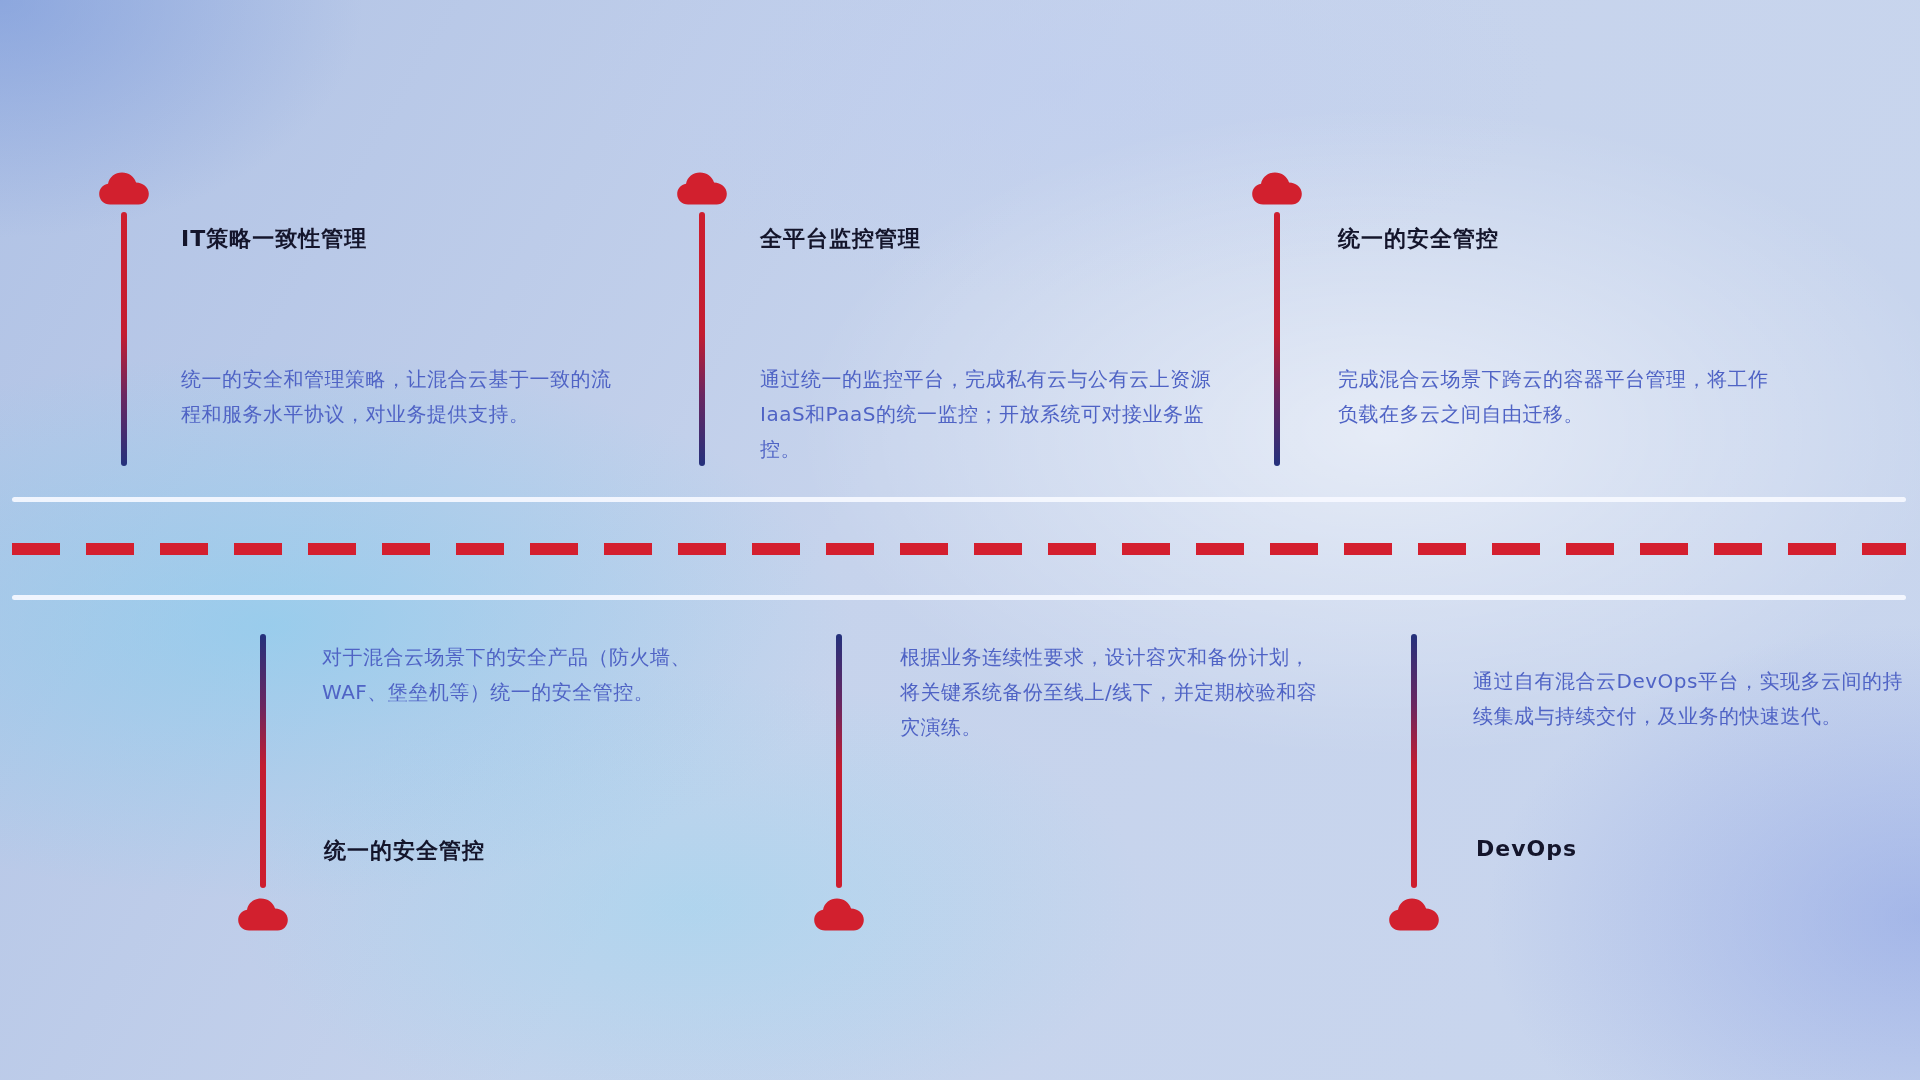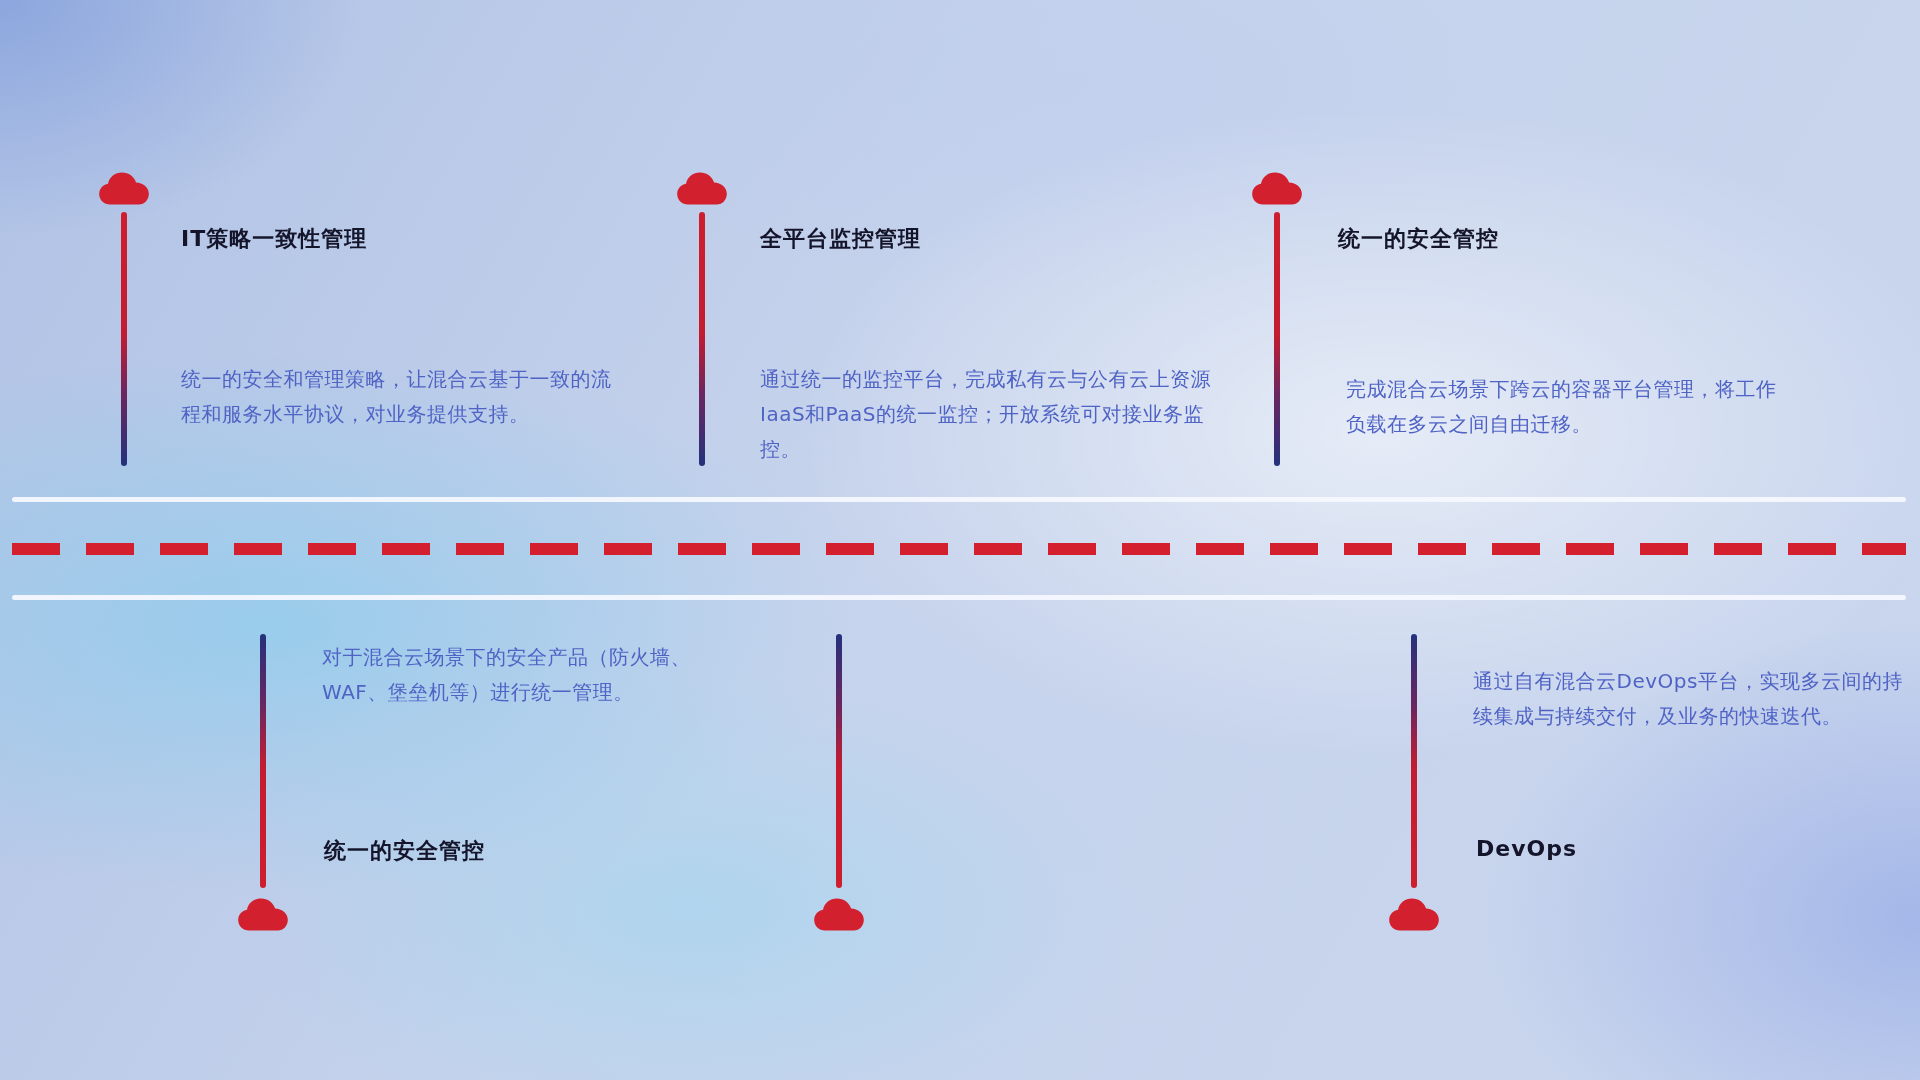--- a/index.html
+++ b/index.html
@@ -76,21 +76,21 @@
   .t2-cloud { left: 675px; top: 170px; }
   .t3-cloud { left: 1250px; top: 170px; }
   .t1-line { left: 121px;  top: 212px; }
   .t2-line { left: 699px;  top: 212px; }
   .t3-line { left: 1274px; top: 212px; }
   .t1-title { left: 181px;  top: 224px; }
   .t2-title { left: 760px;  top: 224px; }
   .t3-title { left: 1338px; top: 224px; }
   .t1-desc { left: 181px;  top: 362px; width: 432px; }
   .t2-desc { left: 760px;  top: 362px; width: 462px; }
-  .t3-desc { left: 1338px; top: 372px; width: 448px; margin-left: 8px; }
+  .t3-desc { left: 1338px; top: 362px; width: 448px; }
 
   
   .div-top { top: 497px; }
   .div-dash { top: 543px; }
   .div-bottom { top: 595px; }
 
   
   .b1-line { left: 260px;  top: 634px; }
   .b2-line { left: 836px;  top: 634px; }
   .b3-line { left: 1411px; top: 634px; }
@@ -139,29 +139,30 @@
   <div class="divider-solid div-top"></div>
   <div class="divider-dashed div-dash"></div>
   <div class="divider-solid div-bottom"></div>
 
   <div class="vline up b1-line"></div>
   <span class="cloud b1-cloud">
     <svg viewBox="0 0 64 44" aria-hidden="true">
       <path fill="#d2202e" d="M49.5 41 L15.5 41 C8 41 2.5 35.6 2.5 28.6 C2.5 22.3 6.9 17.4 13 16.3 C14.6 8.2 21.3 3 29.6 3 C37.6 3 44.2 7.8 46.3 14.8 C54.6 15.2 61.5 20.6 61.5 28.2 C61.5 35.4 56.3 41 49.5 41 Z"></path>
     </svg>
   </span>
-  <div class="item-desc b1-desc">对于混合云场景下的安全产品（防火墙、WAF、堡垒机等）进行统一管理。</div>
+  <div class="item-desc b1-desc">对于混合云场景下的安全产品（防火墙、WAF、堡垒机等）统一的安全管控。</div>
   <div class="item-title b1-title">统一的安全管控</div>
 
   <div class="vline up b2-line"></div>
   <span class="cloud b2-cloud">
     <svg viewBox="0 0 64 44" aria-hidden="true">
       <path fill="#d2202e" d="M49.5 41 L15.5 41 C8 41 2.5 35.6 2.5 28.6 C2.5 22.3 6.9 17.4 13 16.3 C14.6 8.2 21.3 3 29.6 3 C37.6 3 44.2 7.8 46.3 14.8 C54.6 15.2 61.5 20.6 61.5 28.2 C61.5 35.4 56.3 41 49.5 41 Z"></path>
     </svg>
   </span>
+  <div class="item-desc b2-desc">根据业务连续性要求，设计容灾和备份计划，将关键系统备份至线上/线下，并定期校验和容灾演练。</div>
 
   <div class="vline up b3-line"></div>
   <span class="cloud b3-cloud">
     <svg viewBox="0 0 64 44" aria-hidden="true">
       <path fill="#d2202e" d="M49.5 41 L15.5 41 C8 41 2.5 35.6 2.5 28.6 C2.5 22.3 6.9 17.4 13 16.3 C14.6 8.2 21.3 3 29.6 3 C37.6 3 44.2 7.8 46.3 14.8 C54.6 15.2 61.5 20.6 61.5 28.2 C61.5 35.4 56.3 41 49.5 41 Z"></path>
     </svg>
   </span>
   <div class="item-desc b3-desc">通过自有混合云DevOps平台，实现多云间的持续集成与持续交付，及业务的快速迭代。</div>
   <div class="item-title b3-title">DevOps</div>
 

